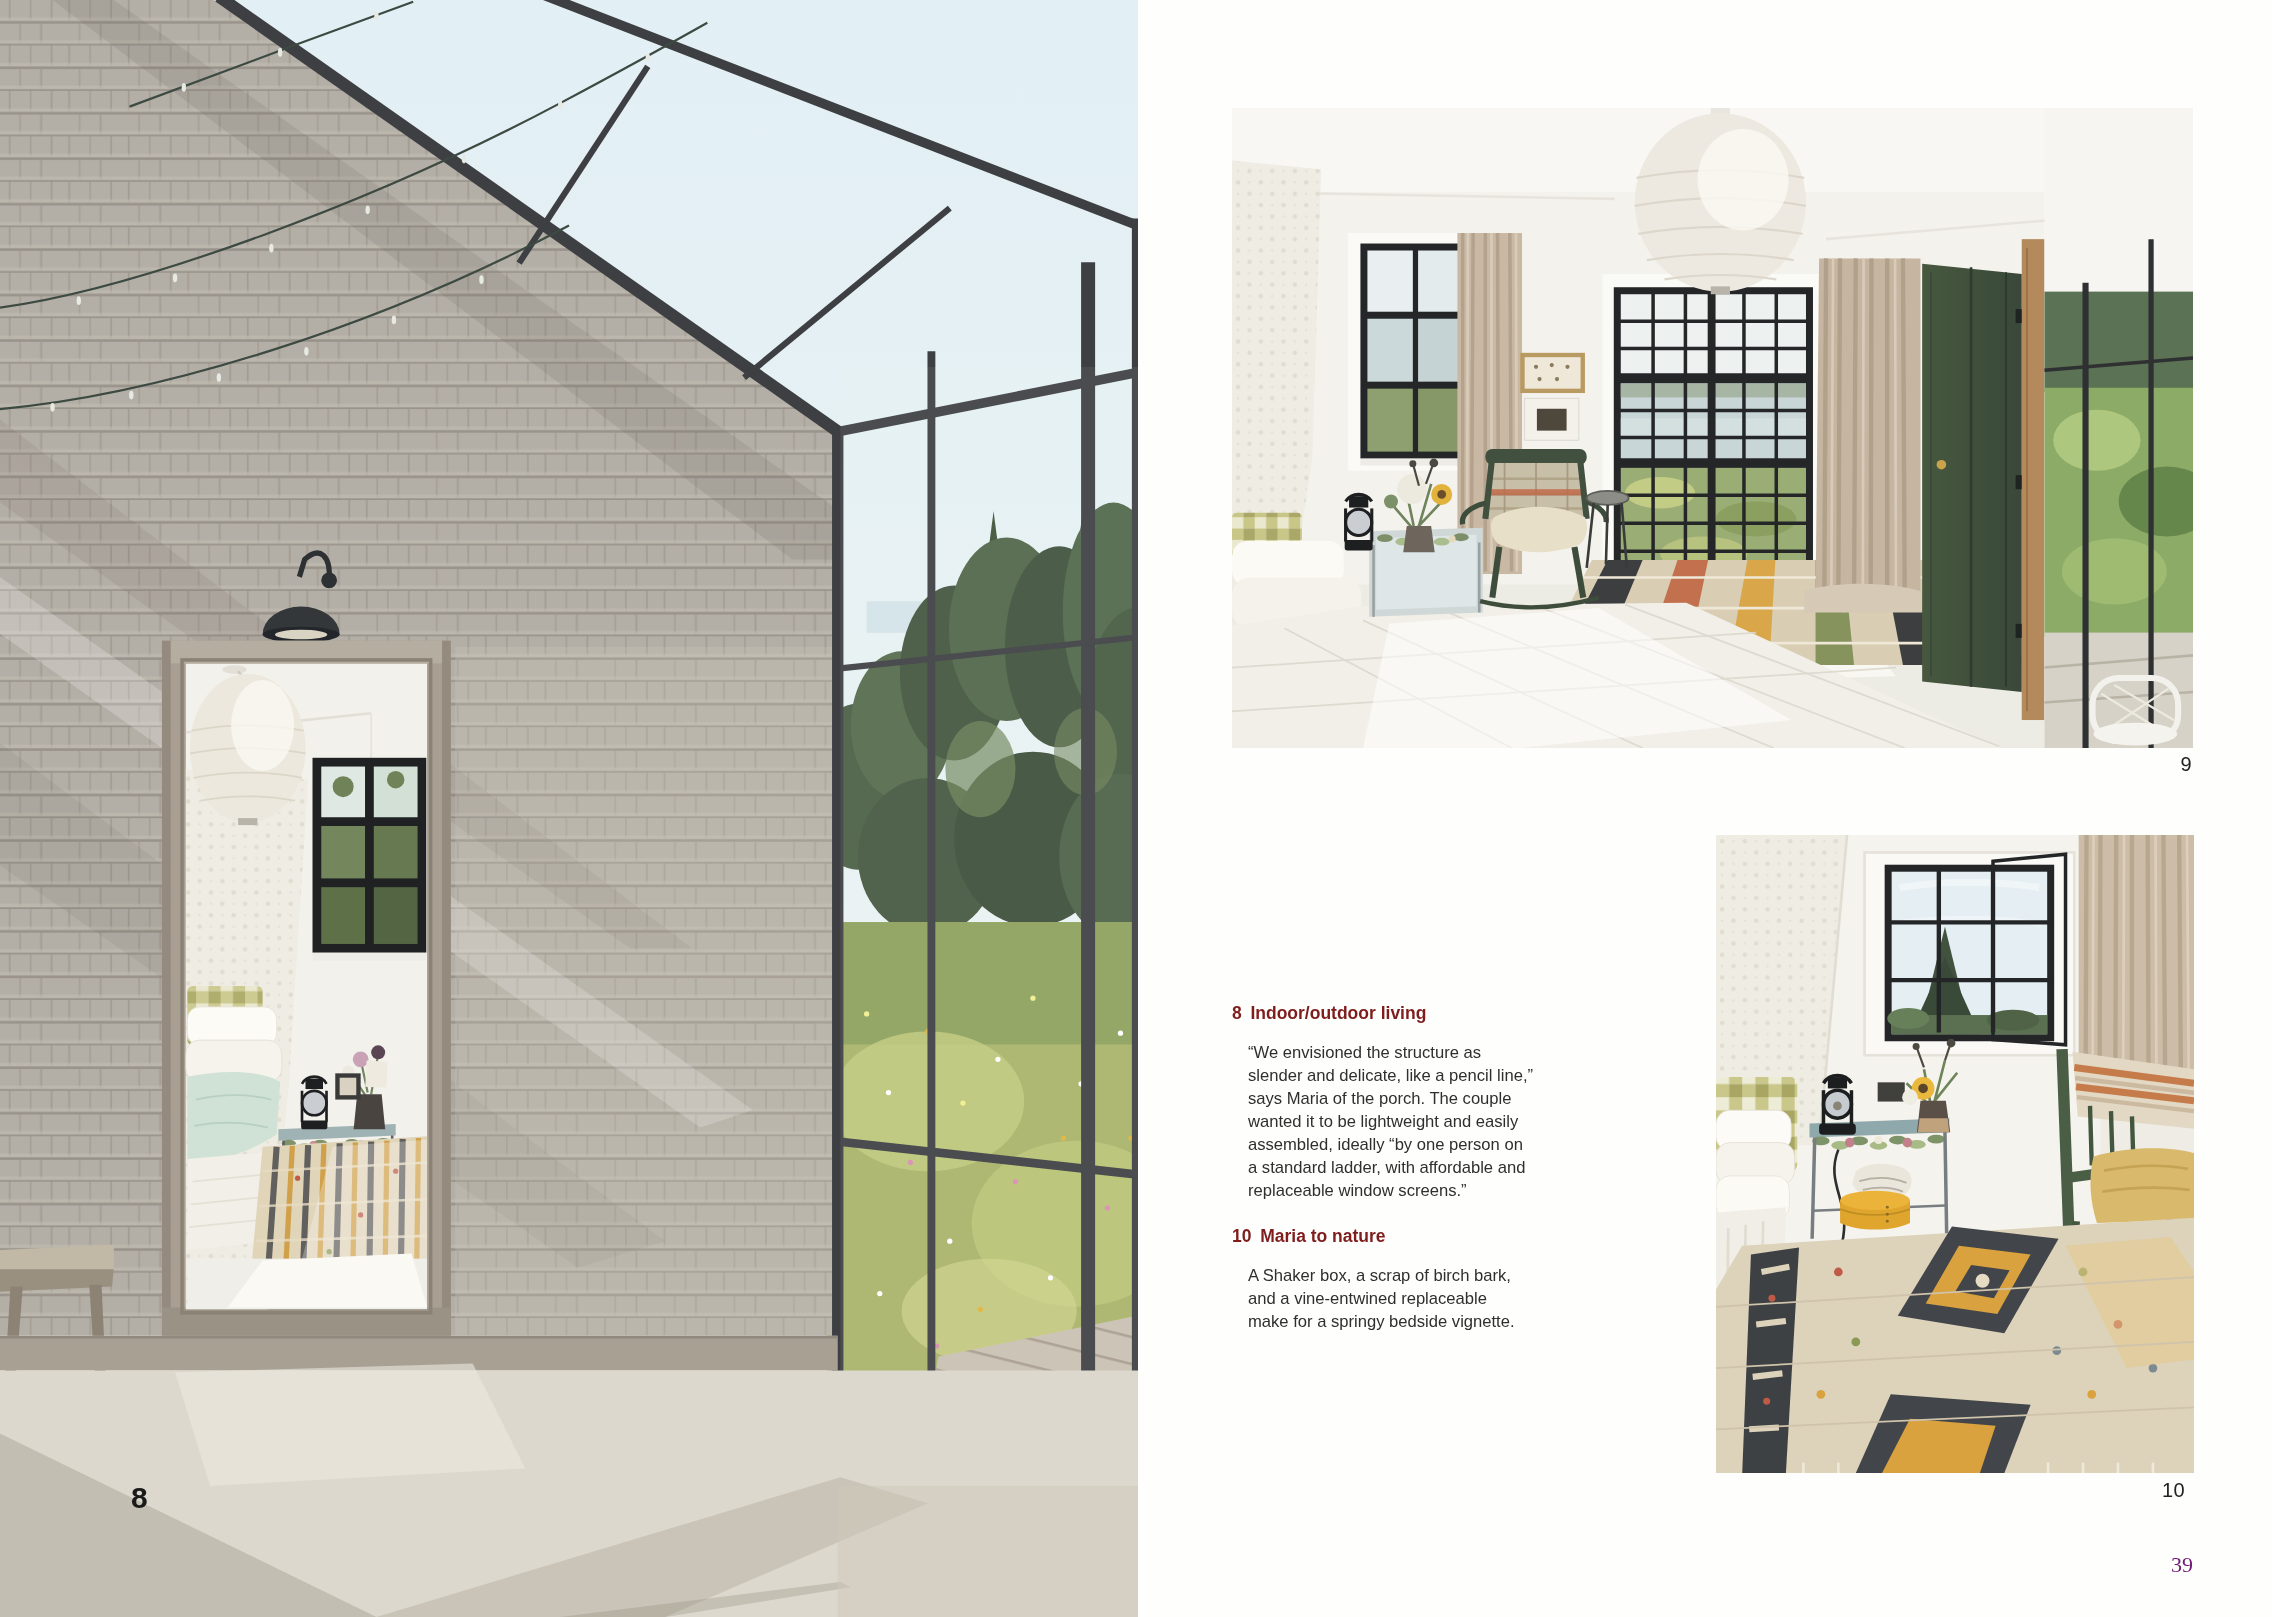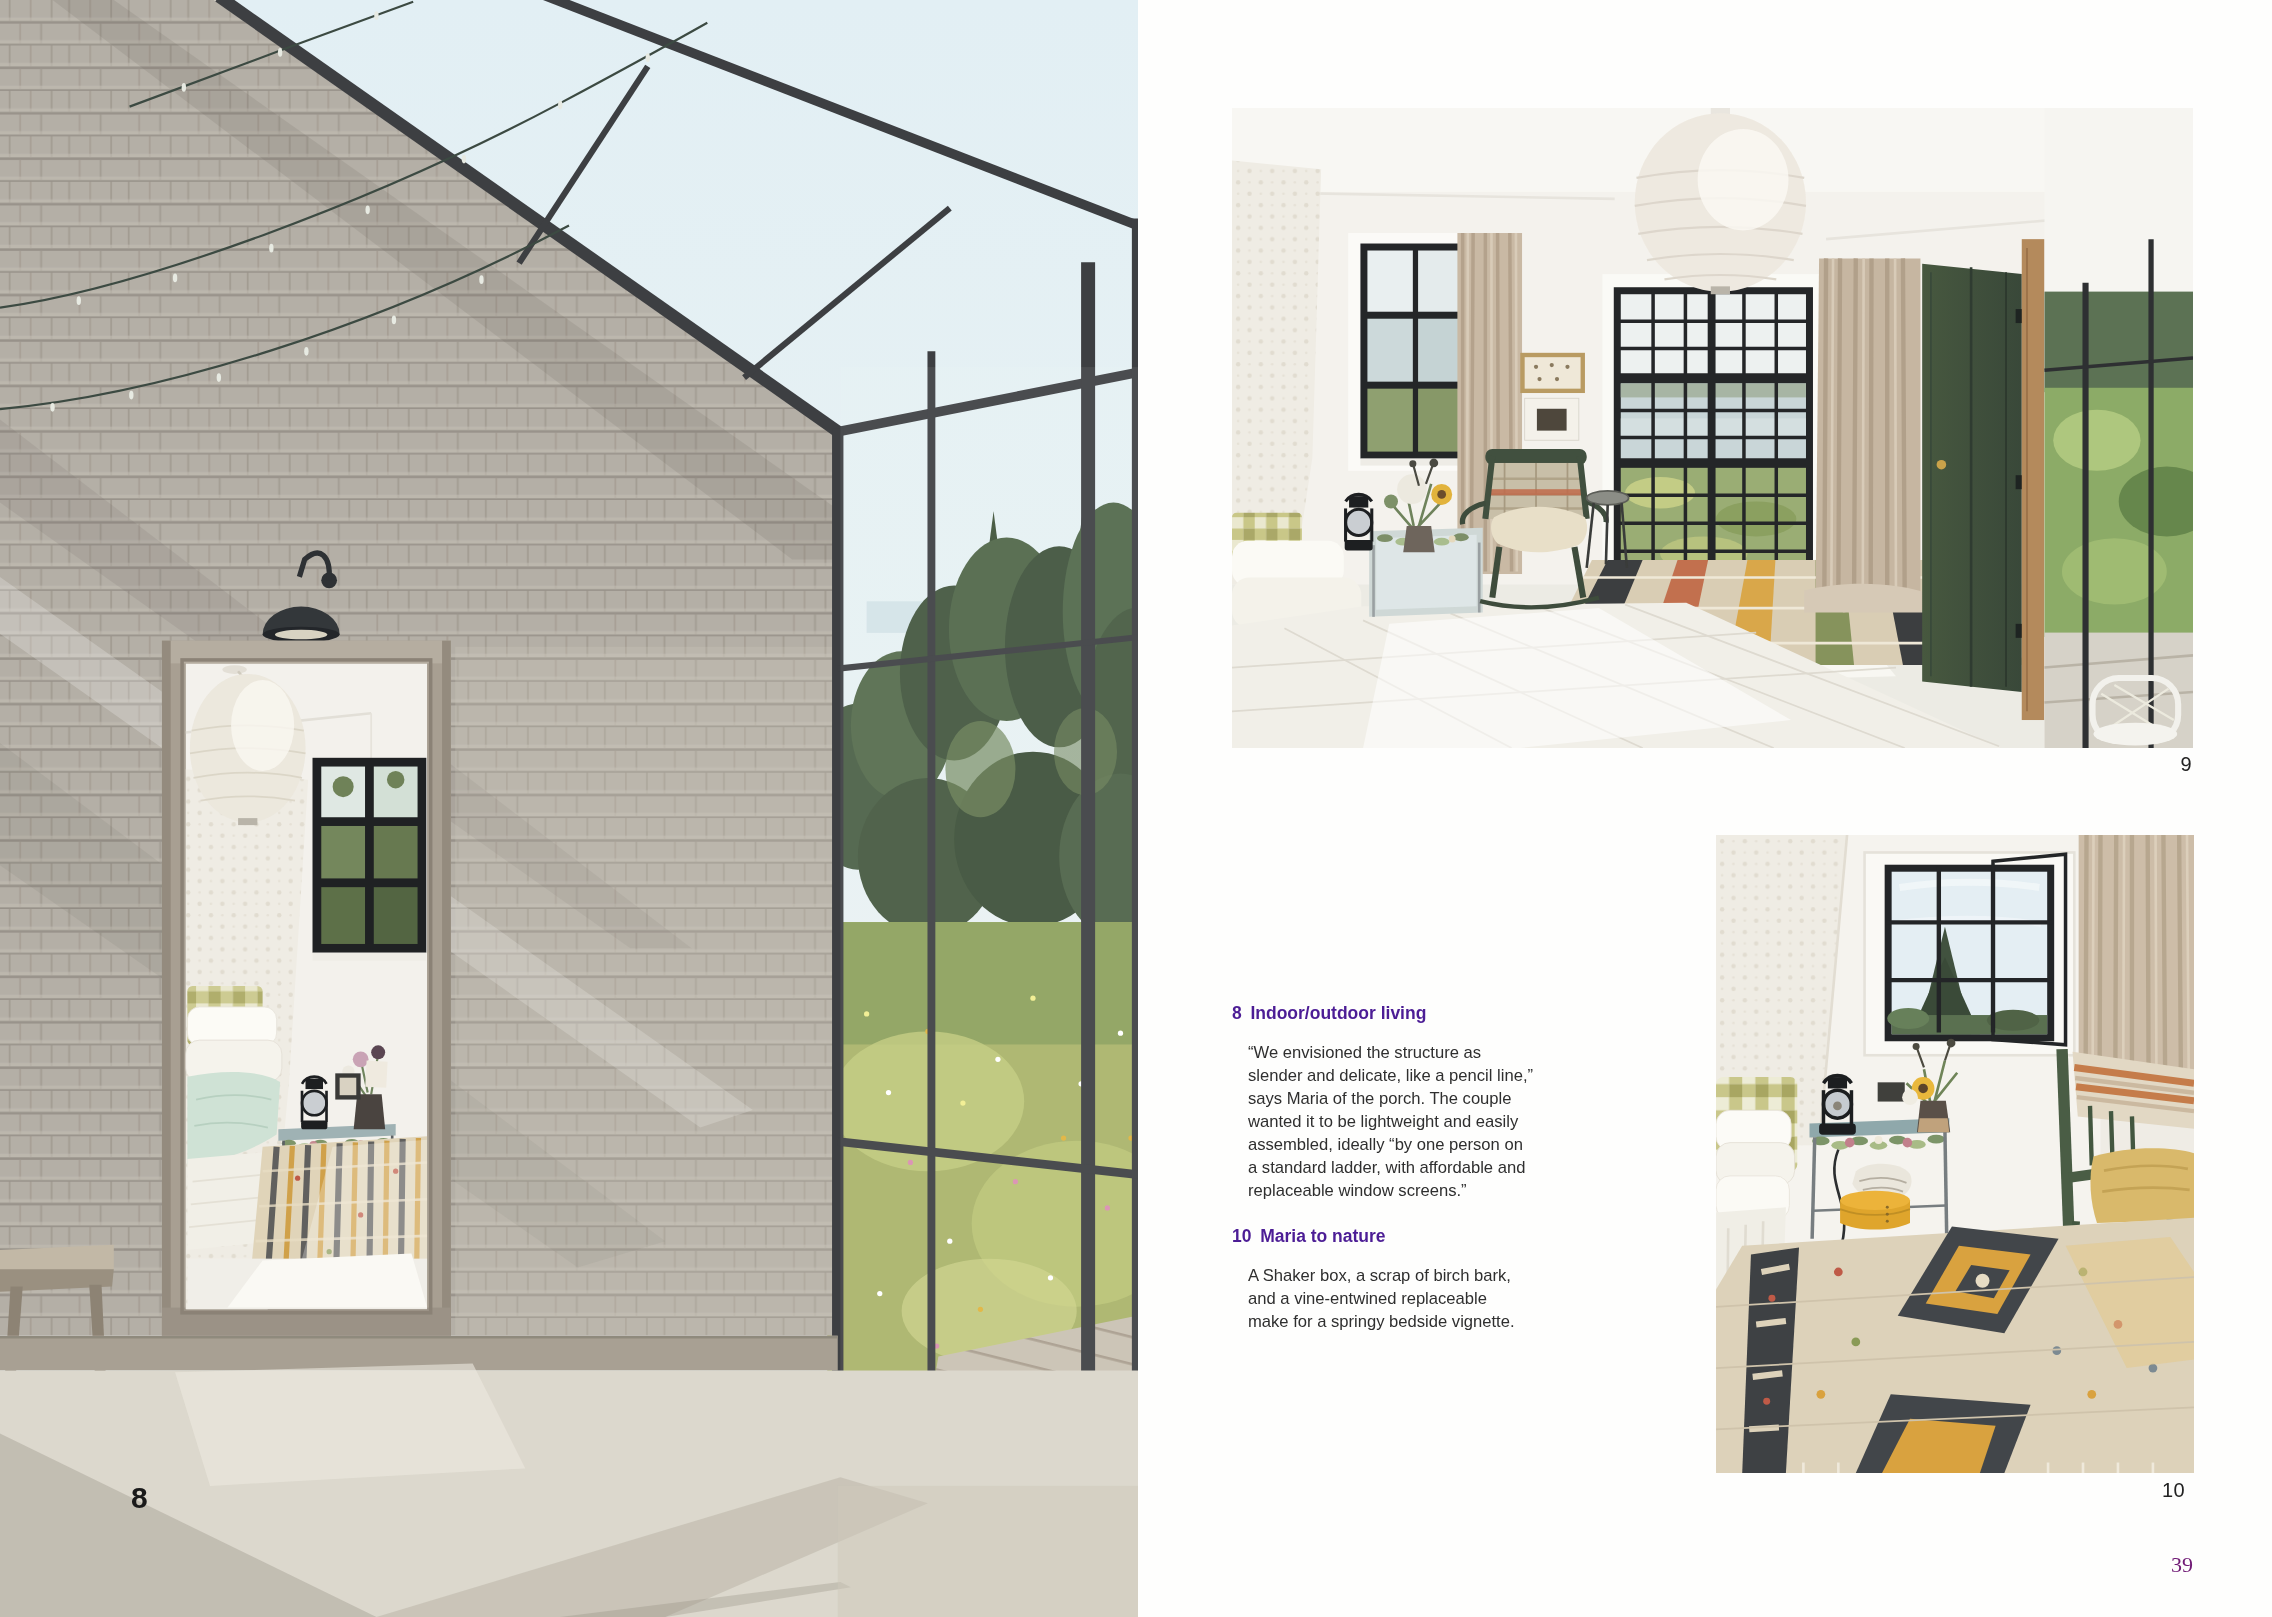--- a/index.html
+++ b/index.html
@@ -11,21 +11,21 @@
   .photo{position:absolute;overflow:hidden;}
   .photo svg{display:block;width:100%;height:100%;}
   #photo-9{left:94px;top:108px;width:961px;height:640px;}
   #photo-10{left:578px;top:835px;width:478px;height:638px;}
   .fig-label{position:absolute;font-family:"Liberation Sans",sans-serif;font-size:20px;color:#222;letter-spacing:0.4px;}
   #fig-label-9{left:1014px;top:753px;width:40px;text-align:right;}
   #fig-label-10{left:1002px;top:1479px;width:45px;text-align:right;}
   .fig-label-left{position:absolute;left:131px;top:1481px;font-size:30px;font-weight:700;color:#1a1a1a;font-family:"Liberation Sans",sans-serif;}
   .captions{position:absolute;left:94px;top:1002px;width:385px;color:#2f2f2f;}
   .caption{margin:0 0 23px 0;}
-  .caption h3{font-size:17.5px;line-height:23px;font-weight:700;color:#4c1d95;margin:0 0 3.5px 0;}
+  .caption h3{font-size:17.5px;line-height:23px;font-weight:700;color:#7f1d1d;margin:0 0 3.5px 0;}
   .caption h3 .num{display:inline-block;margin-right:8.7px;}
   .caption p{font-size:16.6px;line-height:23px;margin:16px;white-space:pre-line;}
   .footer-title{position:absolute;left:0;top:1643px;width:1135px;text-align:center;
     font-family:"Liberation Serif",serif;font-size:17.5px;letter-spacing:2.6px;color:#1b1b1b;}
   .footer-page{position:absolute;right:80px;top:1552px;font-family:"Liberation Serif",serif;font-size:22px;color:#701a75;}
 </style>
 </head>
 <body>
 
 <div class="spread">

